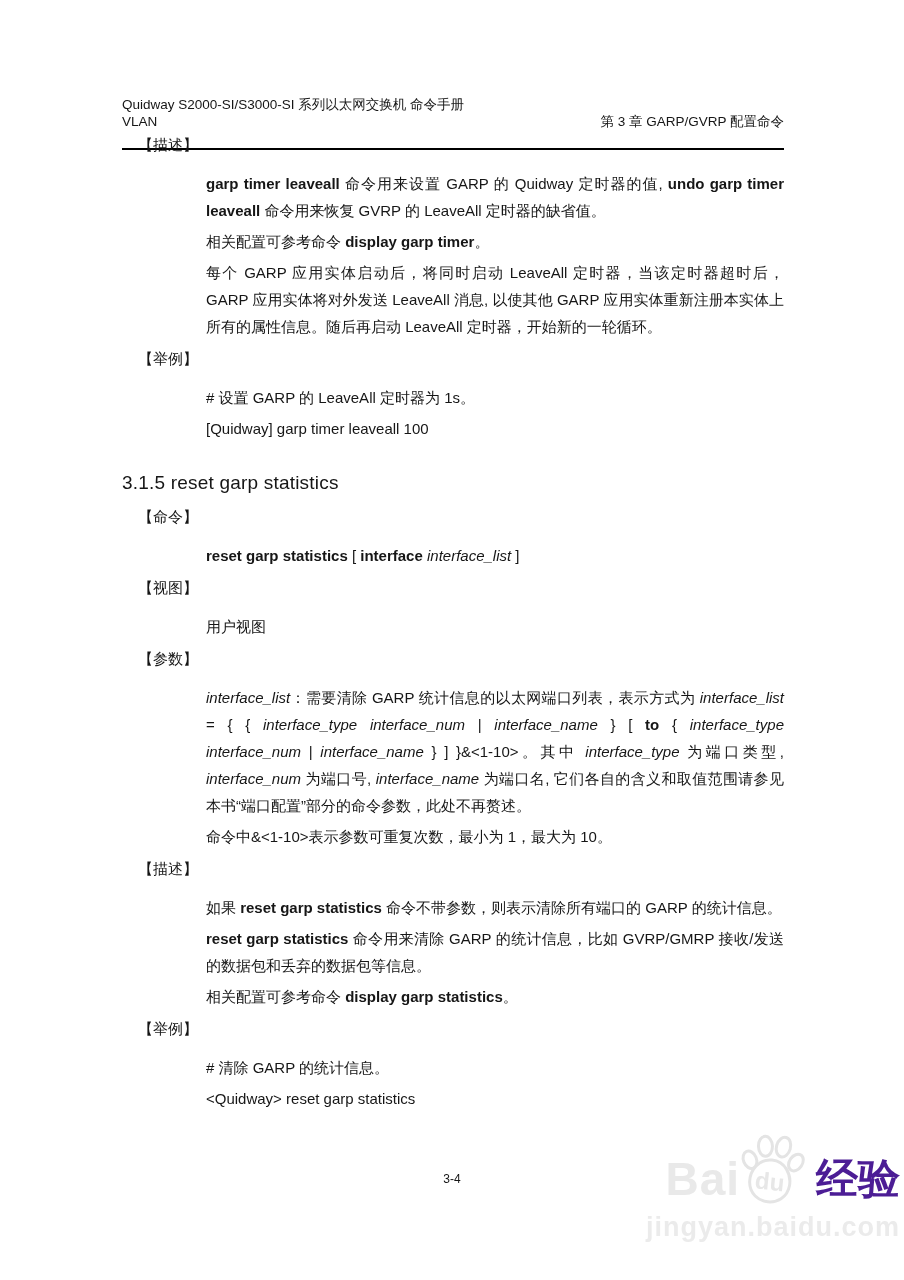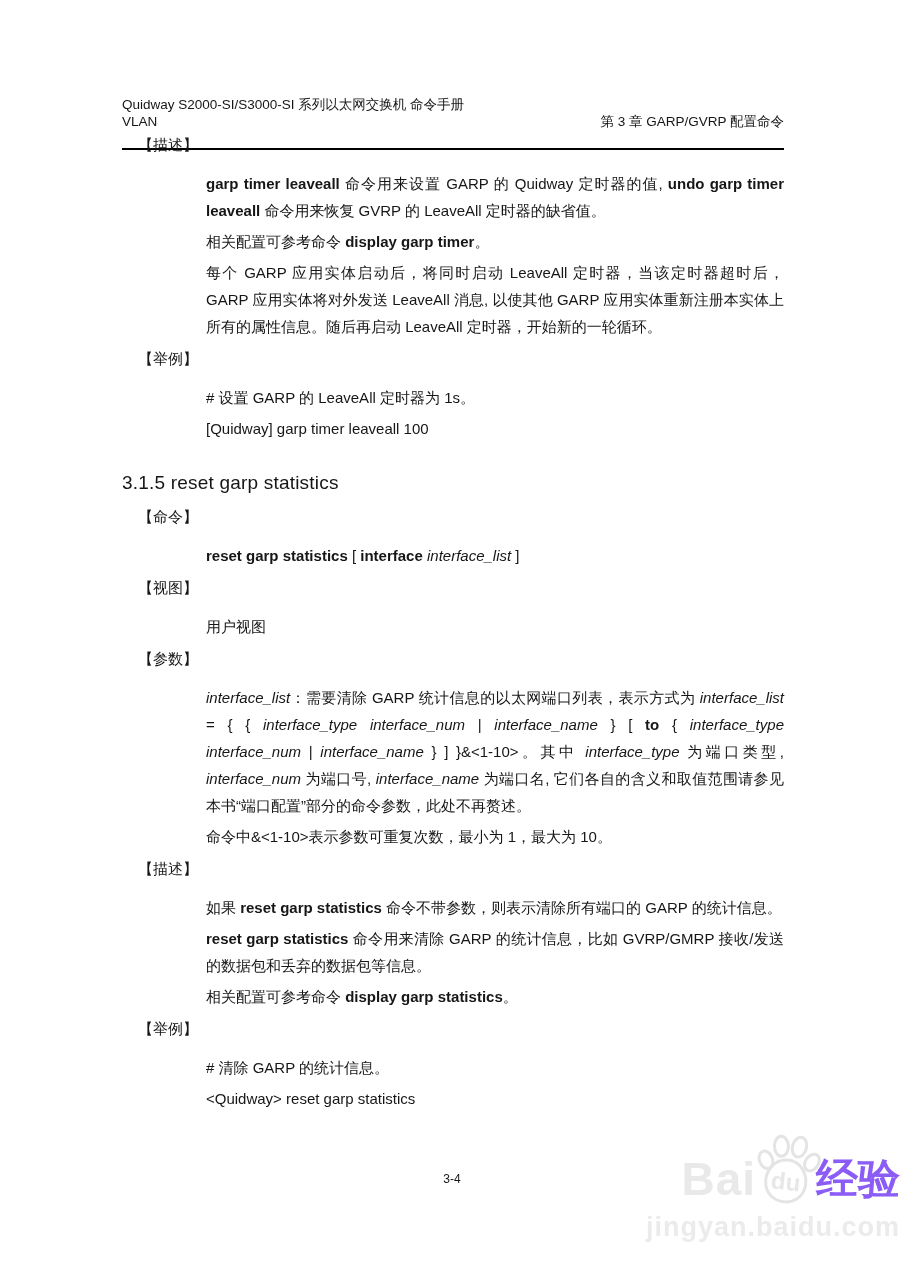--- a/index.html
+++ b/index.html
@@ -90,23 +90,23 @@
     color: #e9e9e9;
     letter-spacing: 1px;
     line-height: 46px;
   }
   .wm-paw {
     margin: -14px -6px 0 -2px;
   }
   .wm-cn {
     font-size: 42px;
     font-weight: 700;
-    color: #8b5cf6;
+    color: #4c1d95;
     line-height: 46px;
-    margin-left: 2px;
+    margin-left: 18px;
   }
   .wm-row2 {
     font-size: 27px;
     font-weight: 700;
     color: #ebebeb;
     letter-spacing: 1px;
     margin-top: 2px;
     line-height: 30px;
   }
 </style>

